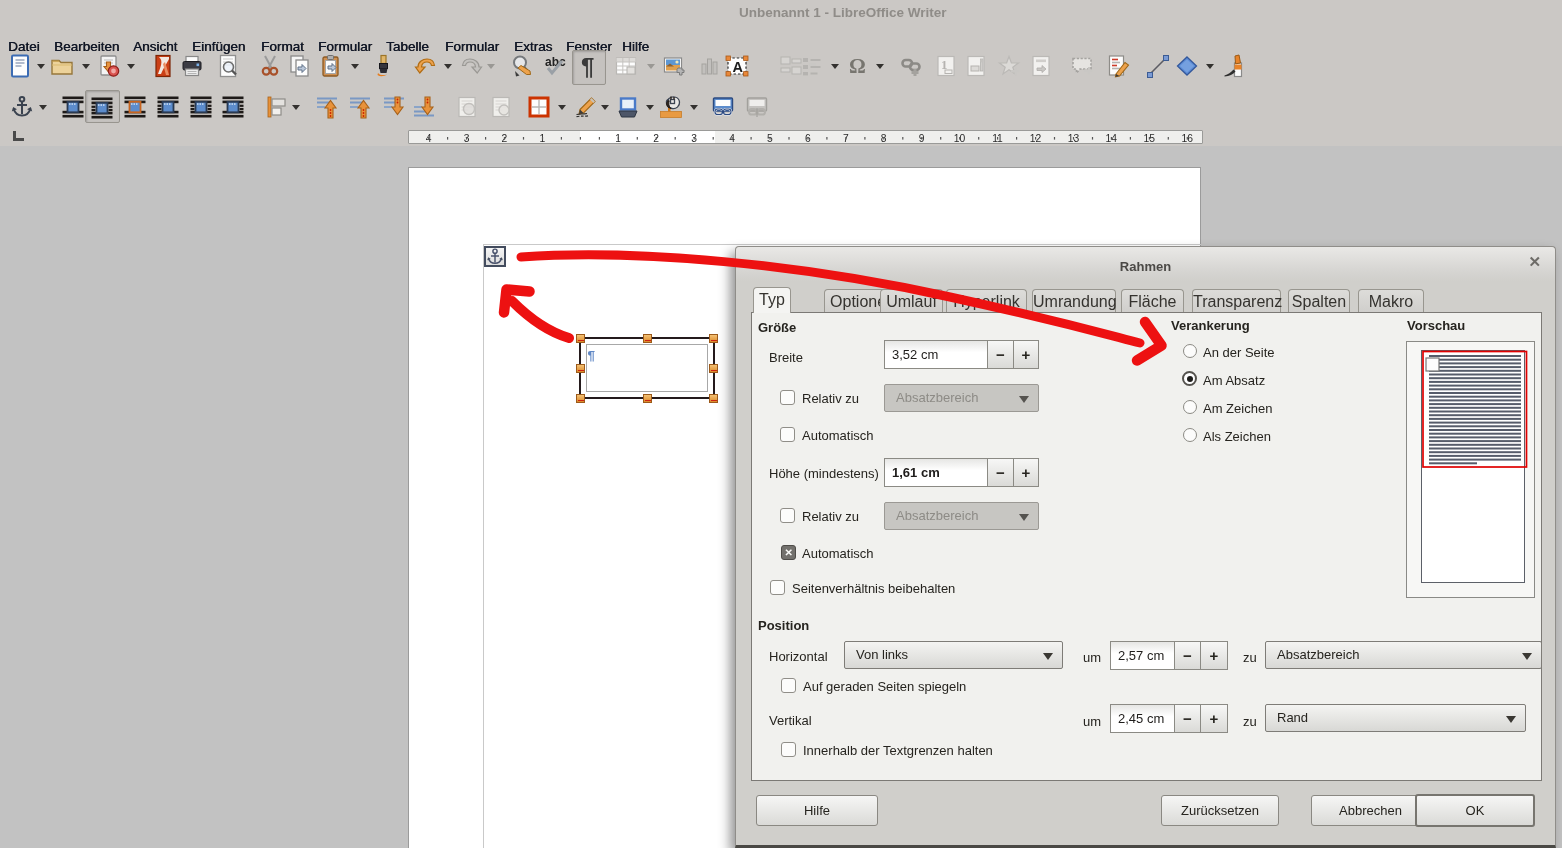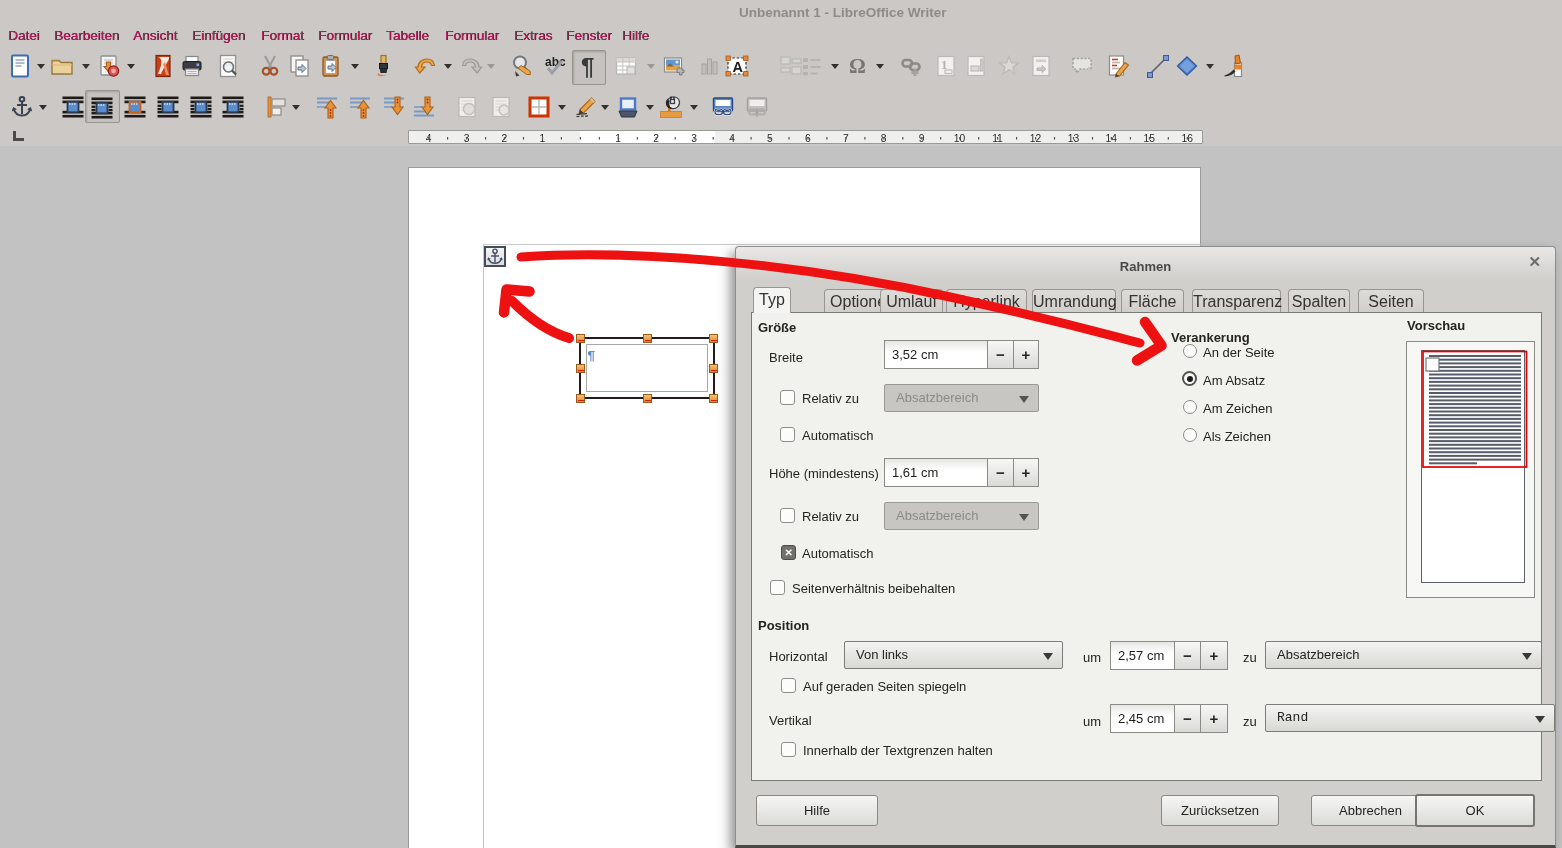--- a/index.html
+++ b/index.html
@@ -1,20 +1,20 @@
 <!DOCTYPE html>
 <html><head>
 <meta charset="utf-8">
 <style>
   * { margin:0; padding:0; box-sizing:border-box; }
   html,body { width:1562px; height:848px; overflow:hidden; }
   body { font-family:"Liberation Sans", sans-serif; background:#cbc8c5; position:relative; }
   .abs { position:absolute; }
   .titletext { color:#8f8c88; font-weight:bold; font-size:13.5px; }
-  .menuitem { position:absolute; top:27px; font-size:13.5px; color:#be185d; height:17px; line-height:17px; text-shadow:0.4px 0 0 #1c1a19; }
+  .menuitem { position:absolute; top:38px; font-size:13.5px; color:#0f172a; height:17px; line-height:17px; text-shadow:0.4px 0 0 #1c1a19; }
   .caret { position:absolute; width:0; height:0; border-left:4px solid transparent; border-right:4px solid transparent; border-top:5px solid #33312f; }
   .caret.dis { border-top-color:#9a9894; }
   .ico { position:absolute; width:24px; height:24px; }
   
   #docarea { position:absolute; left:0; top:146px; width:1562px; height:702px; background:#c2c2c2; }
   #page { position:absolute; left:408px; top:21px; width:793px; height:681px; background:#ffffff; border:1px solid #9b9b9b; border-bottom:none; }
   
   #dlg { position:absolute; left:735px; top:246px; width:821px; height:602px; background:#d0cfcb; border:1px solid #8f8d89; border-bottom:3px solid #4a4945; border-radius:4px 4px 0 0; box-shadow:-5px 6px 12px rgba(0,0,0,0.42); }
   #dlgtitle { position:absolute; top:0; left:0; right:0; height:34px; background:linear-gradient(#e9e8e6,#d6d5d2 70%,#d0cfcb); border-radius:4px 4px 0 0; }
   .tab { position:absolute; top:42px; height:24px; background:linear-gradient(#dddcd9,#cfcecb); border:1px solid #98968f; border-bottom:none; border-radius:4px 4px 0 0; font-size:16px; color:#35332f; text-align:center; line-height:24px; }
@@ -627,38 +627,38 @@
     <div class="abs" style="top:12px; left:0; right:0; text-align:center; font-size:13px; font-weight:bold; color:#4b4946;">Rahmen</div>
     <div class="abs" style="top:6px; right:14px; font-size:15px; font-weight:bold; color:#6e6c68;">✕</div>
     <div class="tab active" style="left:17px; width:38px;">Typ</div>
     <div class="tab" style="left:76px; width:77px;margin-left:12px;">Optionen</div>
     <div class="tab" style="left:144px; width:63px;">Umlauf</div>
     <div class="tab" style="left:210px; width:81px;">Hyperlink</div>
     <div class="tab" style="left:296px; width:84px;">Umrandung</div>
     <div class="tab" style="left:385px; width:63px;">Fläche</div>
     <div class="tab" style="left:456px; width:89px;">Transparenz</div>
     <div class="tab" style="left:552px; width:62px;">Spalten</div>
-    <div class="tab" style="left:622px; width:66px;">Seiten</div>
+    <div class="tab" style="left:622px; width:66px;">Makro</div>
     <div id="panel">
 
       <div class="lbl hdr" style="left:6px; top:7px;">Größe</div>
       <div class="lbl" style="left:17px; top:37px;">Breite</div>
       <div class="spinbox" style="left:132px; top:27px; width:155px;">
         <div class="spinfield" style="width:104px;">3,52 cm</div>
         <div class="spinbtn" style="left:103px; width:27px;">−</div>
         <div class="spinbtn" style="left:129px; width:26px;">+</div>
       </div>
       <div class="cb" style="left:28px; top:77px;"></div>
       <div class="lbl" style="left:50px; top:78px;">Relativ zu</div>
       <div class="combo dis" style="left:132px; top:71px; width:155px;">Absatzbereich<div class="tri"></div></div>
       <div class="cb" style="left:28px; top:114px;"></div>
       <div class="lbl" style="left:50px; top:115px;">Automatisch</div>
       <div class="lbl" style="left:17px; top:153px;">Höhe (mindestens)</div>
       <div class="spinbox" style="left:132px; top:145px; width:155px;">
-        <div class="spinfield" style="width:104px;">1,61 cm</div>
+        <div class="spinfield" style="width:104px;font-weight:bold;">1,61 cm</div>
         <div class="spinbtn" style="left:103px; width:27px;">−</div>
         <div class="spinbtn" style="left:129px; width:26px;">+</div>
       </div>
       <div class="cb" style="left:28px; top:195px;"></div>
       <div class="lbl" style="left:50px; top:196px;">Relativ zu</div>
       <div class="combo dis" style="left:132px; top:189px; width:155px;">Absatzbereich<div class="tri"></div></div>
       <div class="cb" style="left:29px; top:232px; background:#73716d; border:1px solid #4e4c48;">
         <span style="position:absolute;left:2.5px;top:1px;font-size:10px;font-weight:bold;color:#fafaf8;">✕</span>
       </div>
       <div class="lbl" style="left:50px; top:233px;">Automatisch</div>
@@ -679,25 +679,25 @@
       <div class="cb" style="left:29px; top:365px;"></div>
       <div class="lbl" style="left:51px; top:366px;">Auf geraden Seiten spiegeln</div>
       <div class="lbl" style="left:17px; top:400px;">Vertikal</div>
       <div class="lbl" style="left:331px; top:401px;">um</div>
       <div class="spinbox" style="left:358px; top:391px; width:118px;">
         <div class="spinfield" style="width:65px;">2,45 cm</div>
         <div class="spinbtn" style="left:64px; width:27px;">−</div>
         <div class="spinbtn" style="left:90px; width:28px;">+</div>
       </div>
       <div class="lbl" style="left:491px; top:401px;">zu</div>
-      <div class="combo" style="left:513px; top:391px; width:290px;font-family:Liberation Mono, monospace;">Rand<div class="tri"></div></div>
+      <div class="combo" style="left:513px; top:391px; width:261px;">Rand<div class="tri"></div></div>
       <div class="cb" style="left:29px; top:429px;"></div>
       <div class="lbl" style="left:51px; top:430px;">Innerhalb der Textgrenzen halten</div>
 
-      <div class="lbl hdr" style="left:419px; top:17px;">Verankerung</div>
+      <div class="lbl hdr" style="left:419px; top:5px;">Verankerung</div>
       <div class="radio" style="left:431px; top:31px;"></div>
       <div class="lbl" style="left:451px; top:32px;">An der Seite</div>
       <div class="radio" style="left:430px; top:58px; width:15px; height:15px; border:2px solid #55534e; background:#fff;">
         <span style="position:absolute;left:2.5px;top:2.5px;width:6px;height:6px;border-radius:50%;background:#1d1c1a;"></span>
       </div>
       <div class="lbl" style="left:451px; top:60px;">Am Absatz</div>
       <div class="radio" style="left:431px; top:87px;"></div>
       <div class="lbl" style="left:451px; top:88px;">Am Zeichen</div>
       <div class="radio" style="left:431px; top:115px;"></div>
       <div class="lbl" style="left:451px; top:116px;">Als Zeichen</div>

